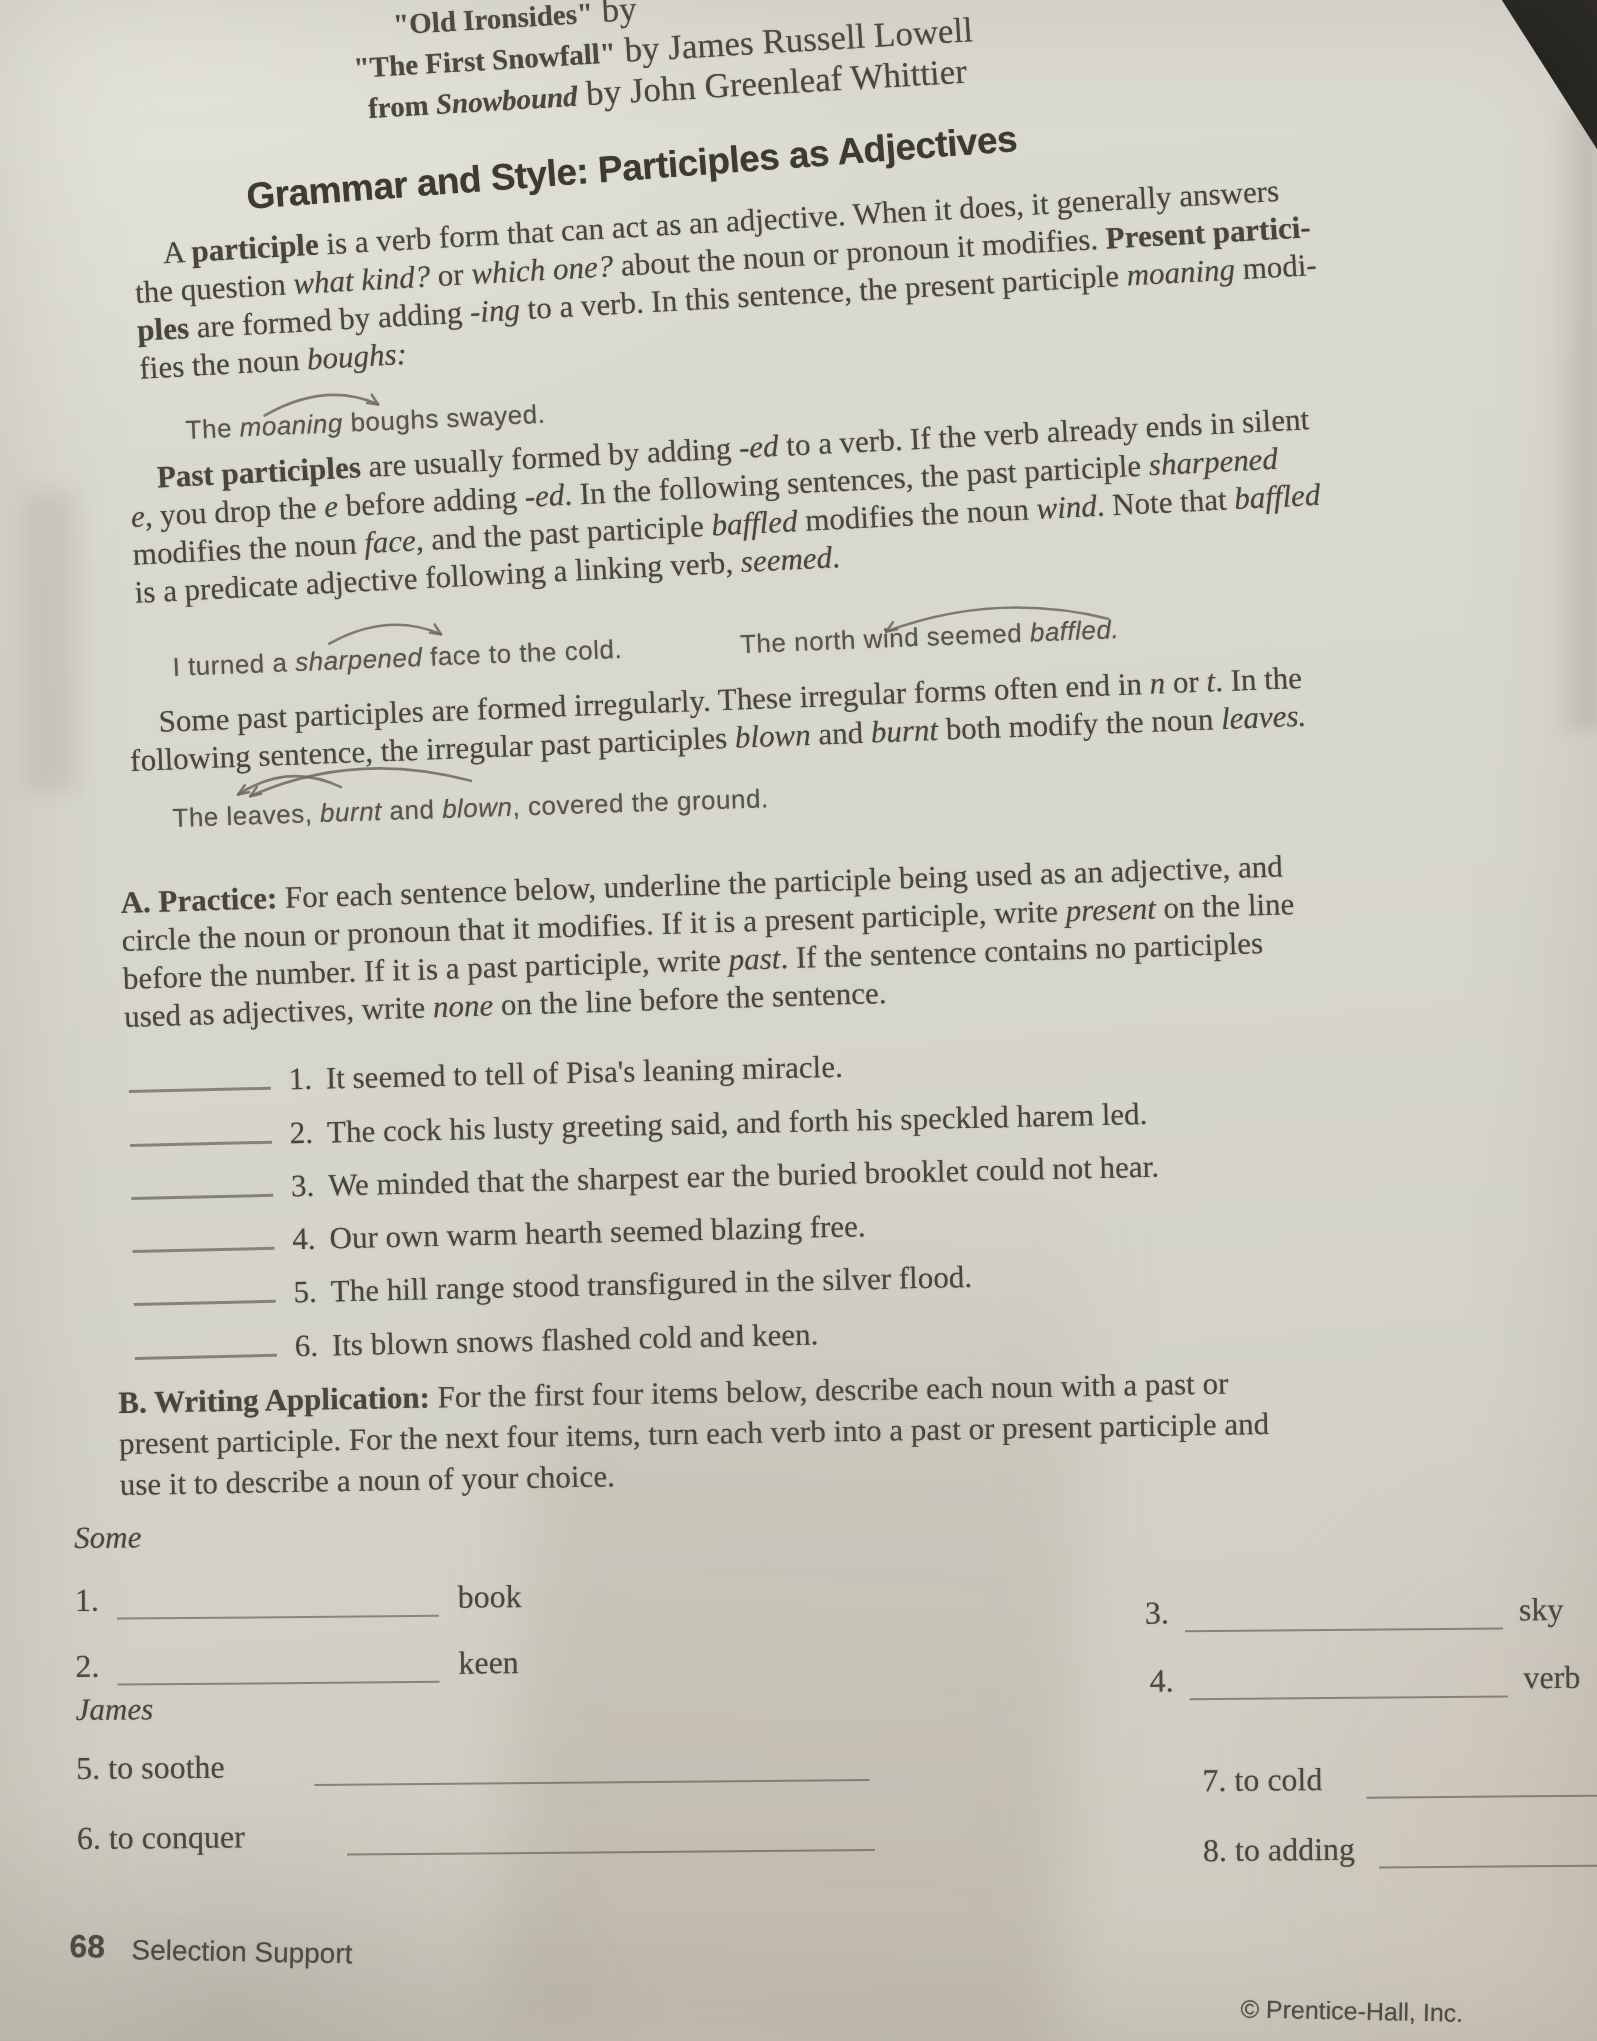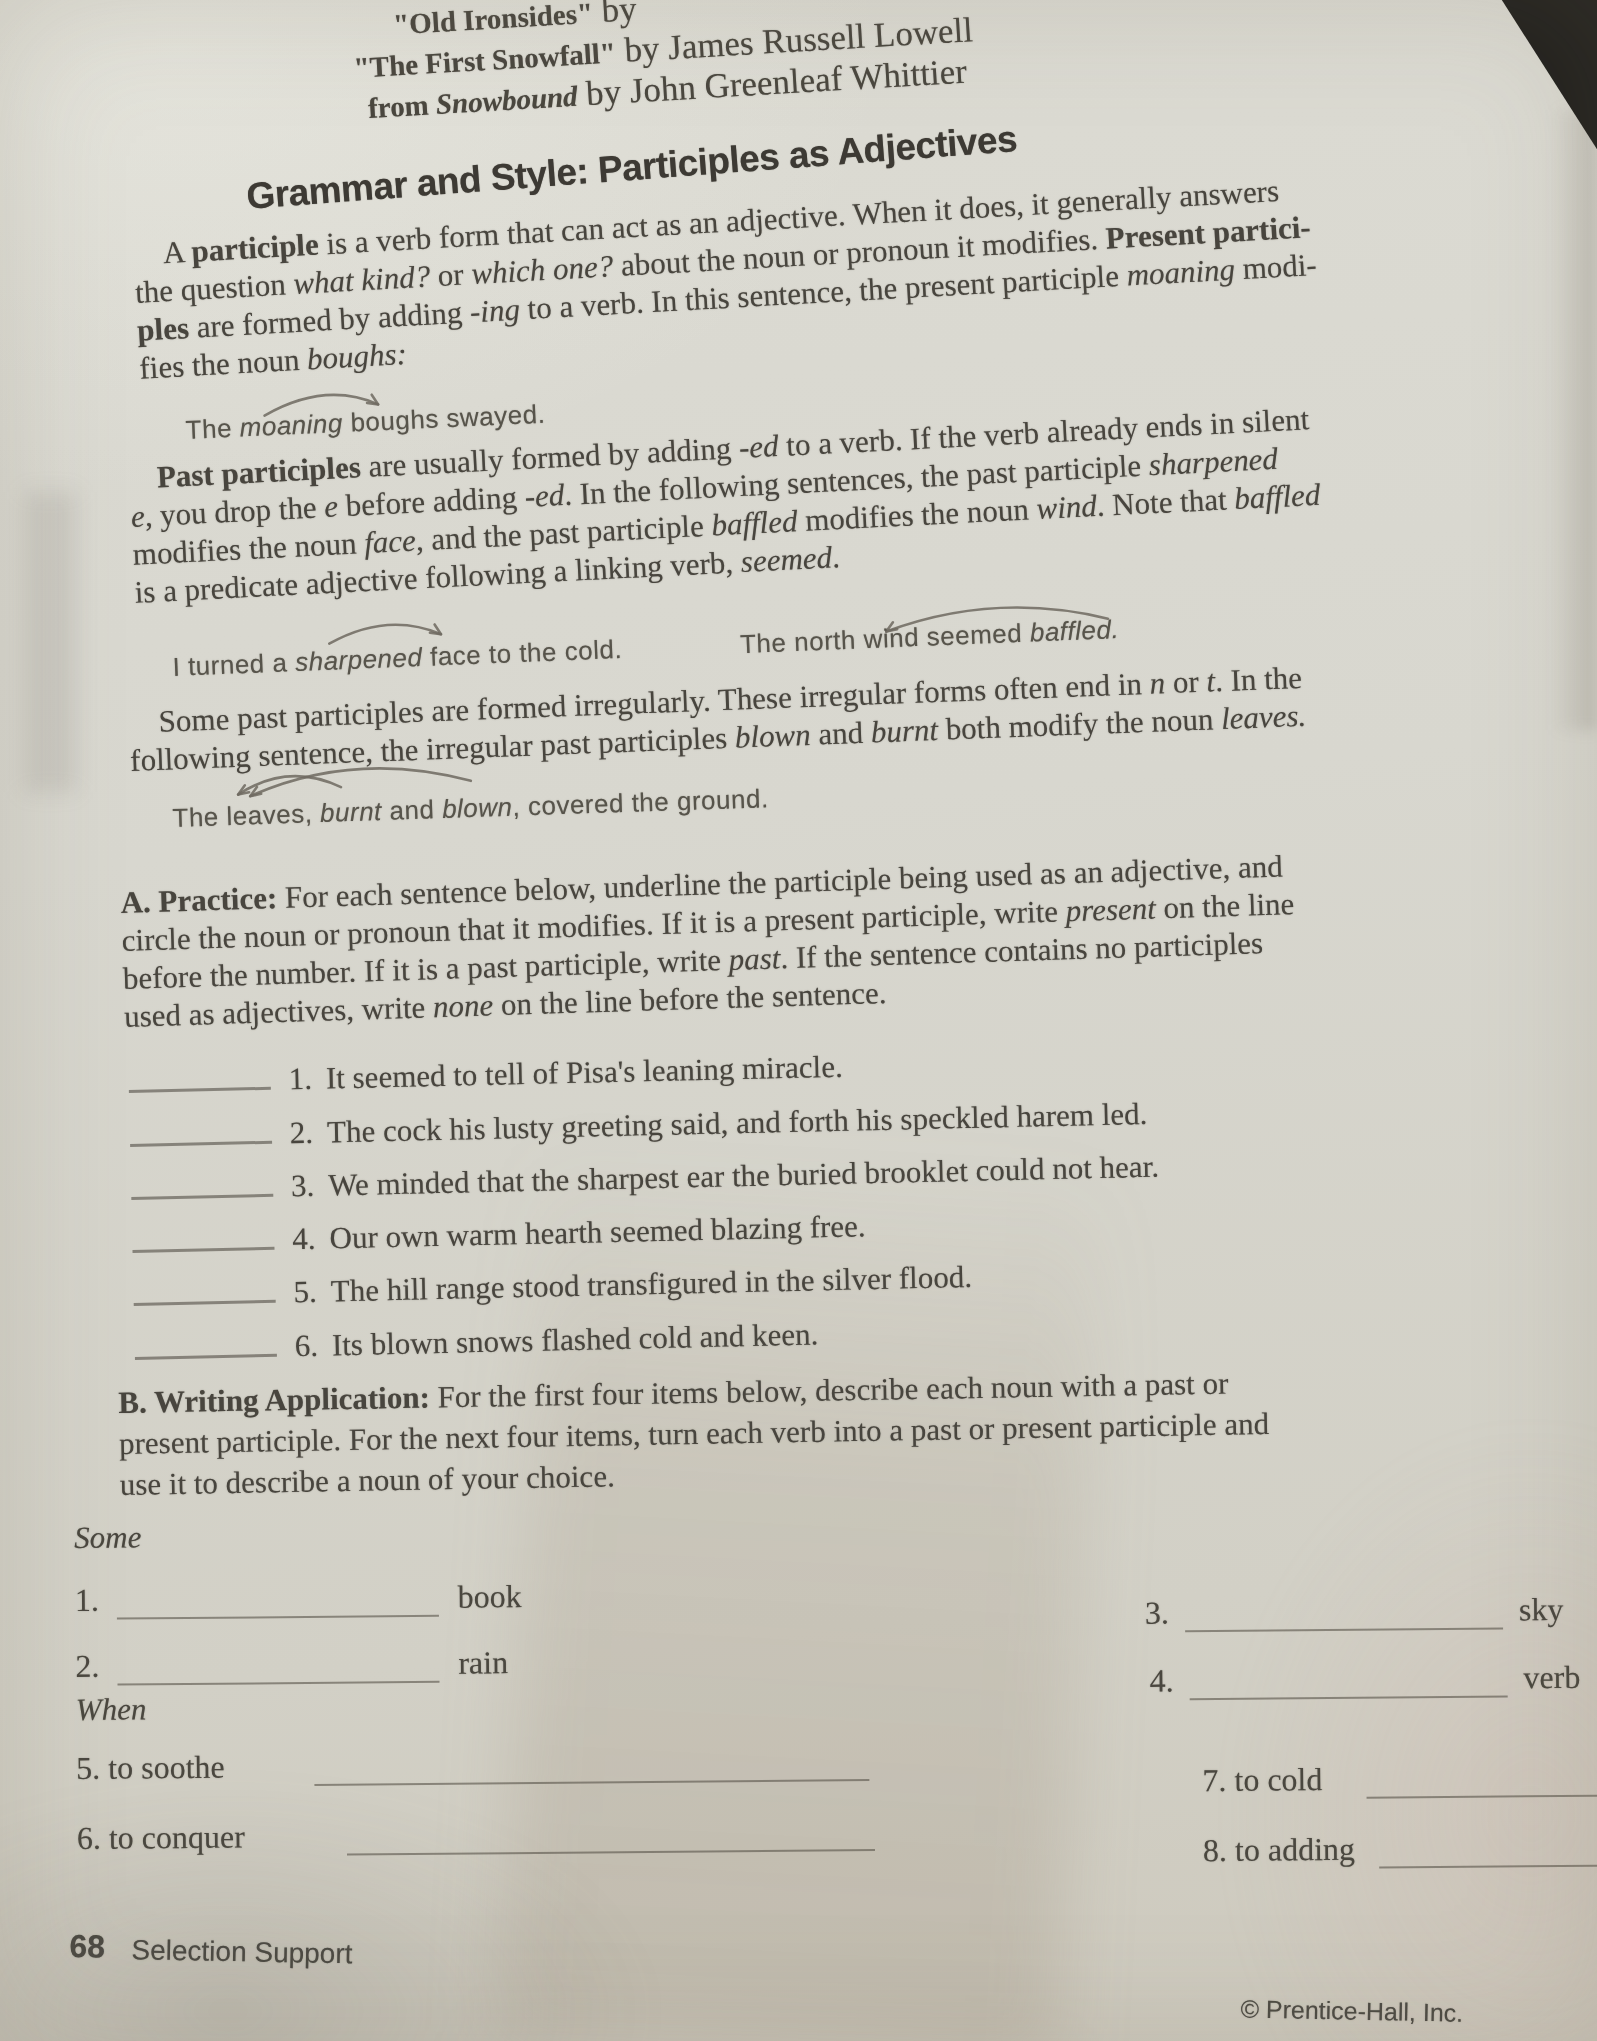--- a/index.html
+++ b/index.html
@@ -180,27 +180,27 @@
     <div class="nv-item" style="left:2px;top:72px"><span>1.</span></div>
     <div class="nv-blank" style="left:44px;top:108px;width:322px"></div>
     <div class="nv-item" style="left:385px;top:72px">book</div>
 
     <div class="nv-item" style="left:1072px;top:94px"><span>3.</span></div>
     <div class="nv-blank" style="left:1112px;top:130px;width:318px"></div>
     <div class="nv-item" style="left:1446px;top:94px">sky</div>
 
     <div class="nv-item" style="left:2px;top:138px"><span>2.</span></div>
     <div class="nv-blank" style="left:44px;top:174px;width:322px"></div>
-    <div class="nv-item" style="left:385px;top:138px">rain</div>
+    <div class="nv-item" style="left:385px;top:138px">keen</div>
 
     <div class="nv-item" style="left:1076px;top:162px"><span>4.</span></div>
     <div class="nv-blank" style="left:1116px;top:198px;width:318px"></div>
     <div class="nv-item" style="left:1450px;top:162px">verb</div>
 
-    <div class="nv-h" style="top:182px">When</div>
+    <div class="nv-h" style="top:182px">James</div>
 
     <div class="nv-item" style="left:2px;top:240px"><span>5.</span>&nbsp;<span>to soothe</span></div>
     <div class="nv-blank" style="left:240px;top:276px;width:555px"></div>
     <div class="nv-item" style="left:1128px;top:262px"><span>7.</span>&nbsp;<span>to cold</span></div>
     <div class="nv-blank" style="left:1292px;top:298px;width:238px"></div>
 
     <div class="nv-item" style="left:2px;top:310px"><span>6.</span>&nbsp;<span>to conquer</span></div>
     <div class="nv-blank" style="left:272px;top:346px;width:528px"></div>
     <div class="nv-item" style="left:1128px;top:332px"><span>8.</span>&nbsp;<span>to adding</span></div>
     <div class="nv-blank" style="left:1304px;top:368px;width:226px"></div>

